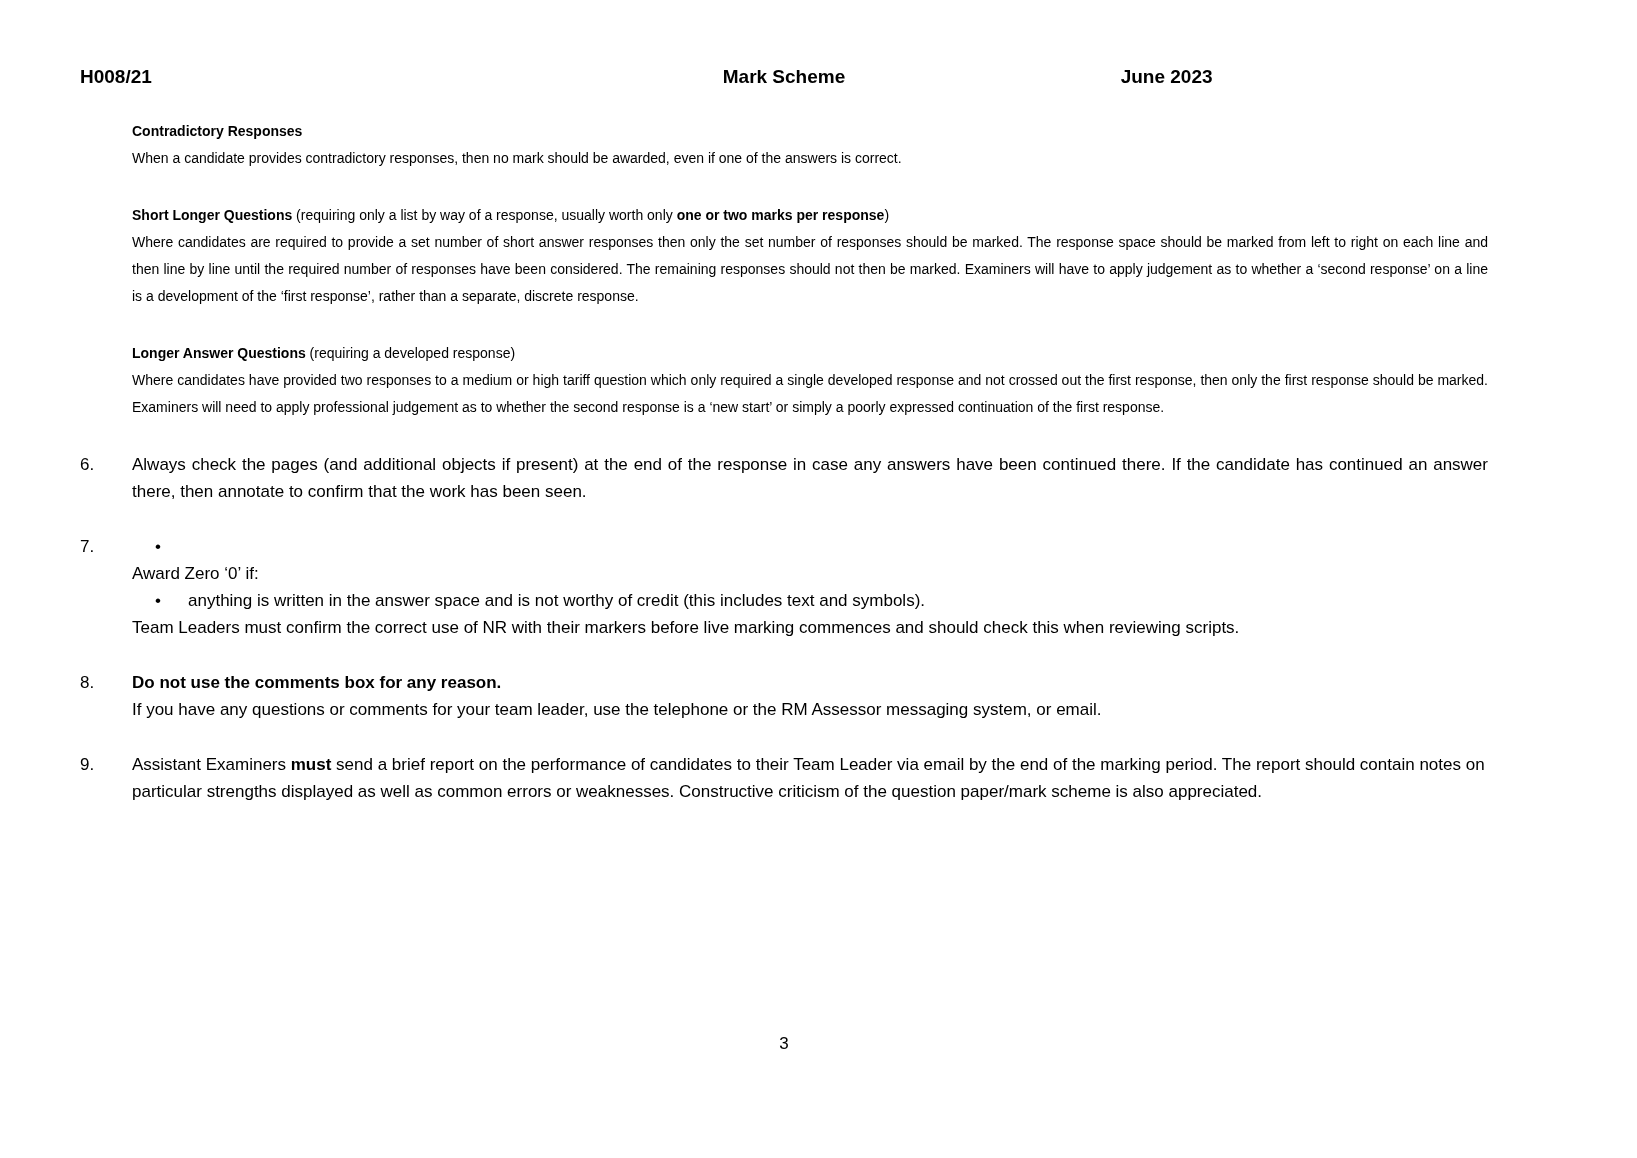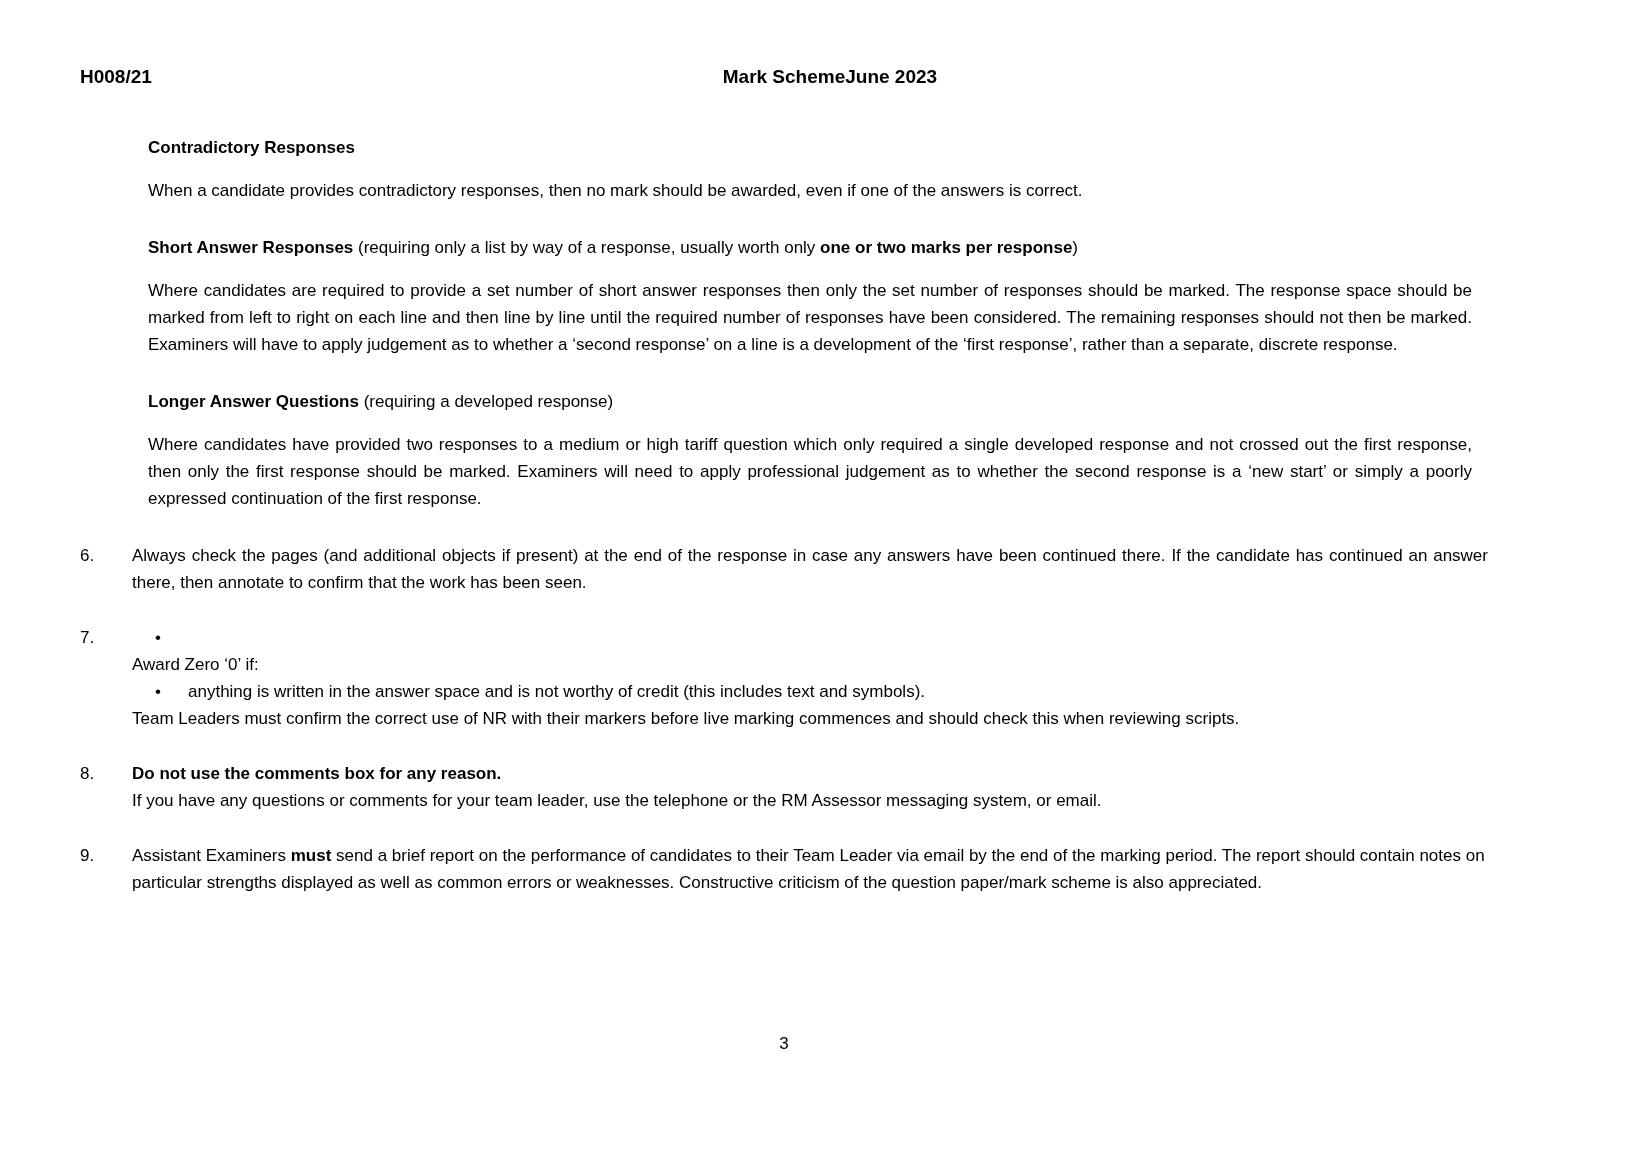--- a/index.html
+++ b/index.html
@@ -23,37 +23,37 @@
     left: 80px;
     right: 149px;
     display: grid;
     grid-template-columns: 1fr auto 1fr;
     align-items: baseline;
     font-size: 19px;
     font-weight: bold;
   }
   .doc-header .hdr-left  { text-align: left; }
   .doc-header .hdr-center{ text-align: center; }
-  .doc-header .hdr-right { text-align: left; }
+  .doc-header .hdr-right { text-align: center; }
 
   .content {
     position: absolute;
     top: 118px;
     left: 80px;
     right: 149px;
     font-size: 17px;
     line-height: 27px;
   }
   .section {
     margin-left: 52px;
     margin-bottom: 30px;
   }
   .section p, .section h3 {
-    margin: 16px;
-    font-size: 17px;
+    margin: 0;
+    font-size: 14px;
     line-height: 27px;
   }
   .section h3 { font-weight: bold; }
   .heading-mixed { font-weight: normal; }
   .heading-mixed .b { font-weight: bold; }
   .justify { text-align: justify; }
 
   .numbered {
     display: flex;
     margin-bottom: 28px;
@@ -101,21 +101,21 @@
   </header>
 
   <main class="content">
 
     <div class="section">
       <h3>Contradictory Responses</h3>
       <p>When a candidate provides contradictory responses, then no mark should be awarded, even if one of the answers is correct.</p>
     </div>
 
     <div class="section">
-      <p class="heading-mixed"><span class="b">Short Answer Responses</span><span> (requiring only a list by way of a response, usually worth only </span><span class="b">one or two marks per response</span><span>)</span></p>
+      <p class="heading-mixed"><span class="b">Short Longer Questions</span><span> (requiring only a list by way of a response, usually worth only </span><span class="b">one or two marks per response</span><span>)</span></p>
       <p class="justify">Where candidates are required to provide a set number of short answer responses then only the set number of responses should be marked. The response space should be marked from left to right on each line and then line by line until the required number of responses have been considered.  The remaining responses should not then be marked. Examiners will have to apply judgement as to whether a ‘second response’ on a line is a development of the ‘first response’, rather than a separate, discrete response.</p>
     </div>
 
     <div class="section">
       <p class="heading-mixed"><span class="b">Longer Answer Questions</span><span> (requiring a developed response)</span></p>
       <p class="justify">Where candidates have provided two responses to a medium or high tariff question which only required a single developed response and not crossed out the first response, then only the first response should be marked. Examiners will need to apply professional judgement as to whether the second response is a ‘new start’ or simply a poorly expressed continuation of the first response.</p>
     </div>
 
     <div class="numbered">
       <span class="num">6.</span>

